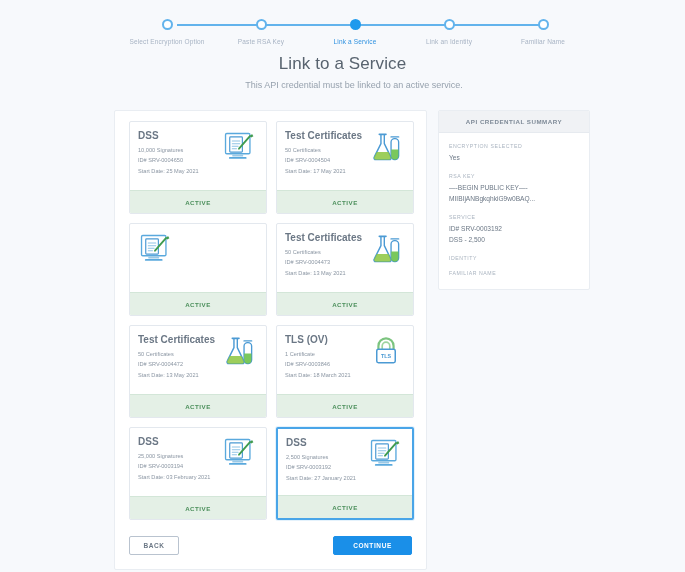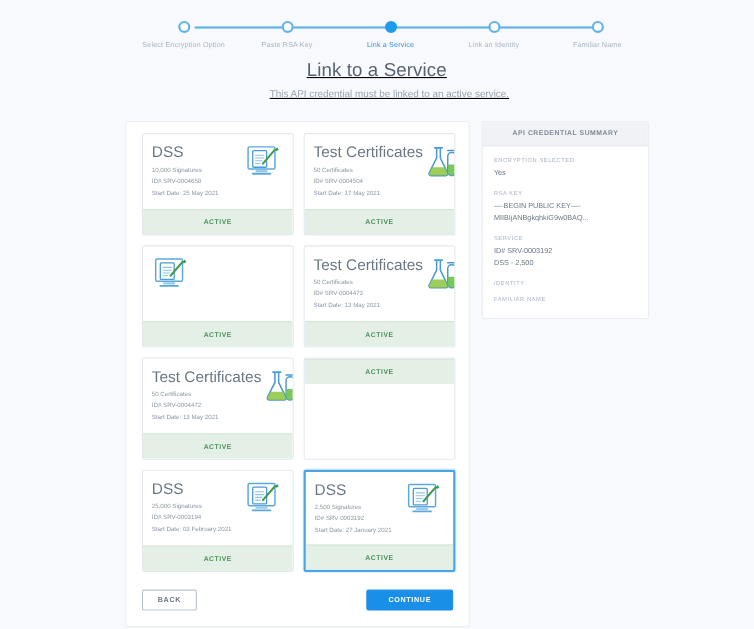--- a/index.html
+++ b/index.html
@@ -53,21 +53,20 @@
     letter-spacing: 0.15px;
     white-space: nowrap;
   }
   .step.active .step-label { color: #2f92e0; }
 
   
   .page-head {
     position: absolute;
     top: 54px; left: 0; right: 0;
     text-align: center;
-    text-decoration: underline;
   }
   .page-title {
     font-size: 17px;
     font-weight: 400;
     color: #58636f;
     letter-spacing: 0.1px;
   }
   .page-sub {
     margin-top: 6px;
     font-size: 9px;
@@ -109,23 +108,23 @@
     box-shadow: 0 0 0 1px rgba(73,165,232,0.15);
   }
   .card-body {
     flex: 1;
     padding: 7px 8px 0 8px;
     display: flex;
     justify-content: space-between;
   }
   .card-text { padding-top: 1px; }
   .card-title {
-    font-size: 14px;
+    font-size: 10px;
     color: #6b7785;
-    font-weight: 400;
+    font-weight: 700;
     margin-bottom: 4px;
     white-space: nowrap;
   }
   .card-line {
     font-size: 5.6px;
     color: #8b96a3;
     line-height: 1.85;
     white-space: nowrap;
   }
   .card-icon {
@@ -362,20 +361,36 @@
       <line x1="12" y1="4" x2="20" y2="4" stroke="#4b9ad4" stroke-width="1.9" stroke-linecap="round"></line>
       <rect x="26" y="9" width="9" height="25" rx="4.2" fill="#fff" stroke="#4b9ad4" stroke-width="1.6"></rect>
       <path d="M26.2 22 H34.8 V29.8 a4.2 4.2 0 0 1 -4.3 4.2 a4.2 4.2 0 0 1 -4.3 -4.2 z" fill="#6cc24a" opacity="0.9"></path>
       <line x1="26" y1="7" x2="35" y2="7" stroke="#4b9ad4" stroke-width="1.7" stroke-linecap="round"></line>
     </svg>
           </div>
         </div>
         <div class="card-status">ACTIVE</div>
       </div>
       <div class="card">
+        <div class="card-body">
+          <div class="card-text">
+            <div class="card-title">TLS (OV)</div>
+            <div class="card-line">1 Certificate</div>
+            <div class="card-line">ID# SRV-0003846</div>
+            <div class="card-line">Start Date: 18 March 2021</div>
+          </div>
+          <div class="card-icon">
+            <svg viewBox="0 0 40 38">
+      <path d="M11 18 V13 a9 9 0 0 1 18 0 V18" fill="none" stroke="#7cc47f" stroke-width="2.6"></path>
+      <path d="M15.5 18 V13 a4.5 4.5 0 0 1 9 0 V18" fill="none" stroke="#9ed4a0" stroke-width="2"></path>
+      <rect x="9" y="17" width="22" height="16" rx="2" fill="#fff" stroke="#4b9ad4" stroke-width="1.8"></rect>
+      <text x="20" y="27.5" font-family="Liberation Sans, sans-serif" font-size="6.4" fill="#4b9ad4" text-anchor="middle" font-weight="700">TLS</text>
+    </svg>
+          </div>
+        </div>
         <div class="card-status">ACTIVE</div>
       </div>
       <div class="card">
         <div class="card-body">
           <div class="card-text">
             <div class="card-title">DSS</div>
             <div class="card-line">25,000 Signatures</div>
             <div class="card-line">ID# SRV-0003194</div>
             <div class="card-line">Start Date: 03 February 2021</div>
           </div>

